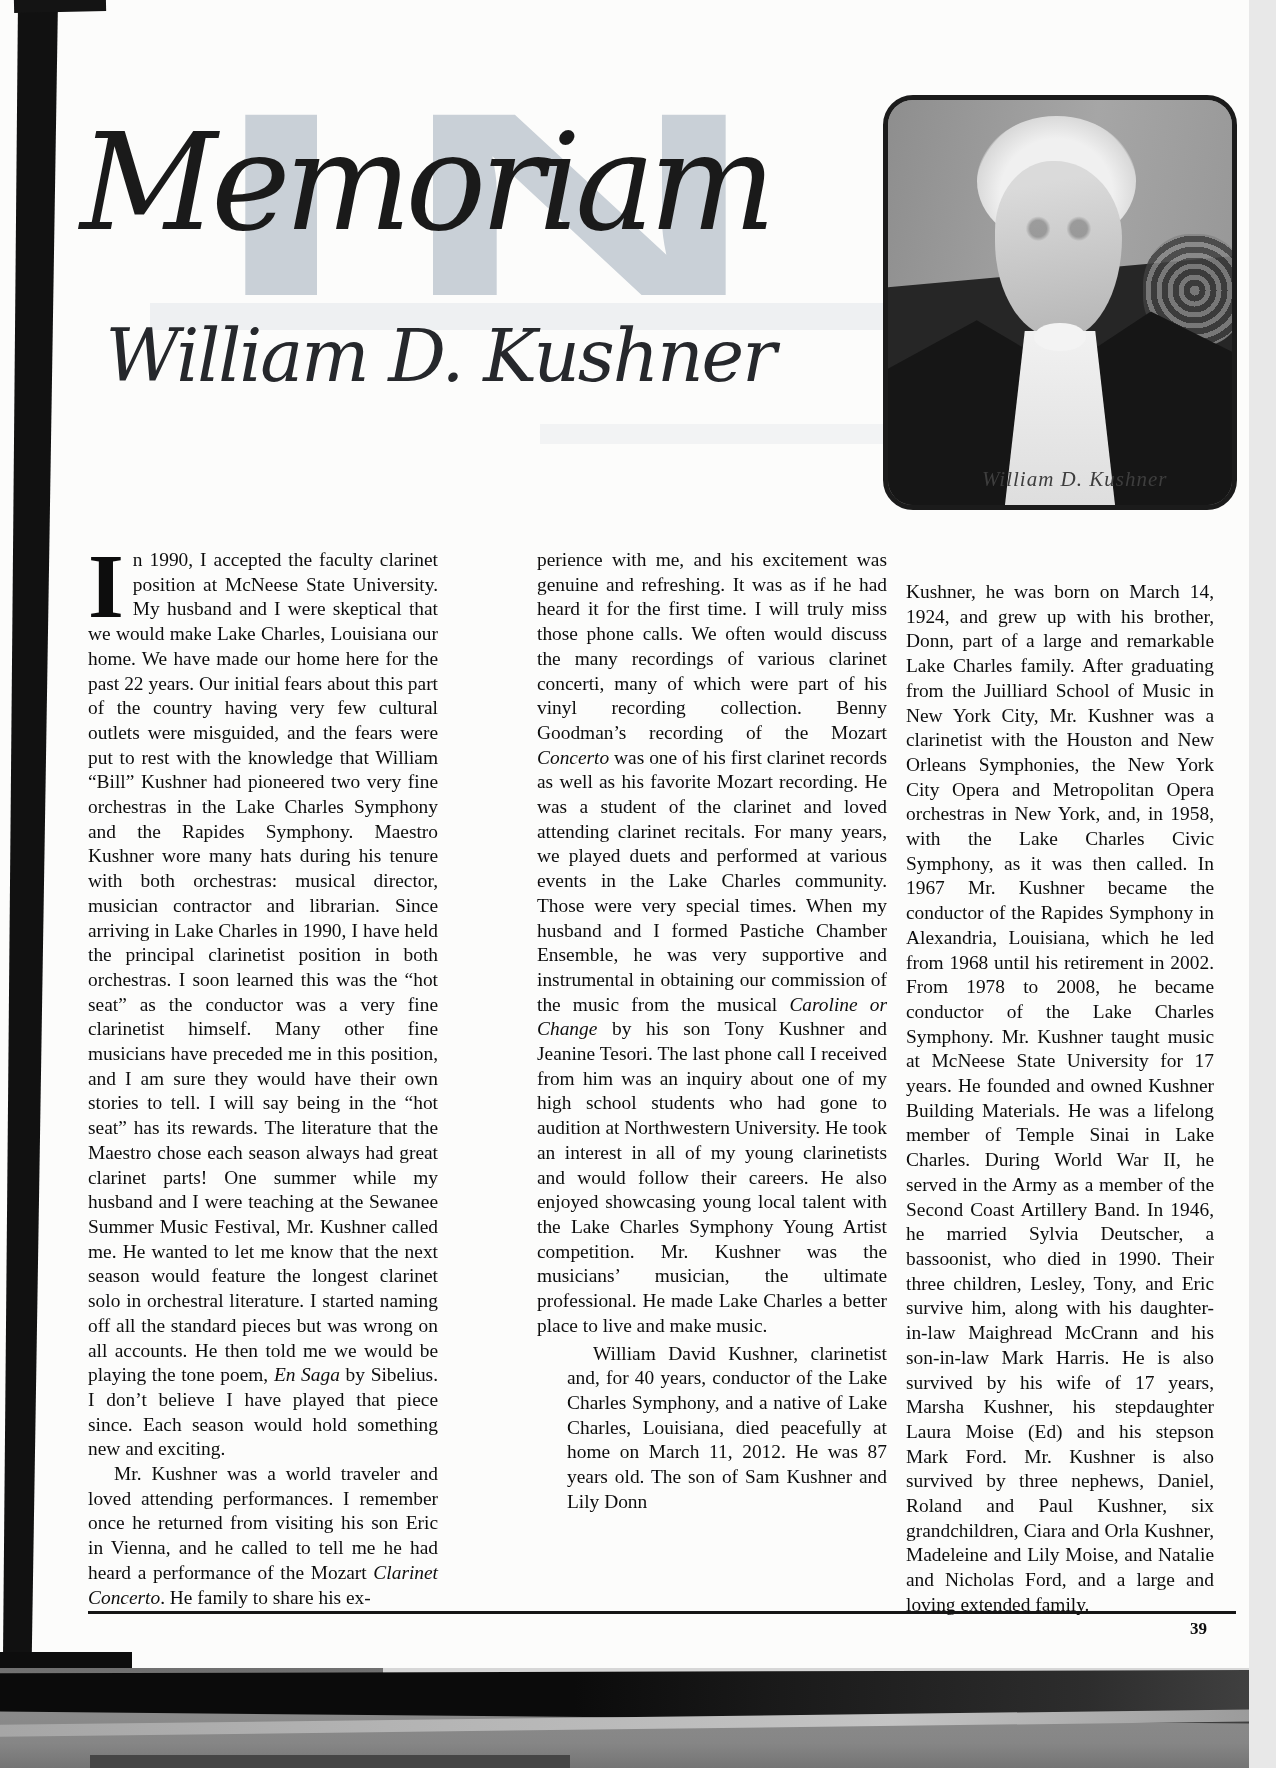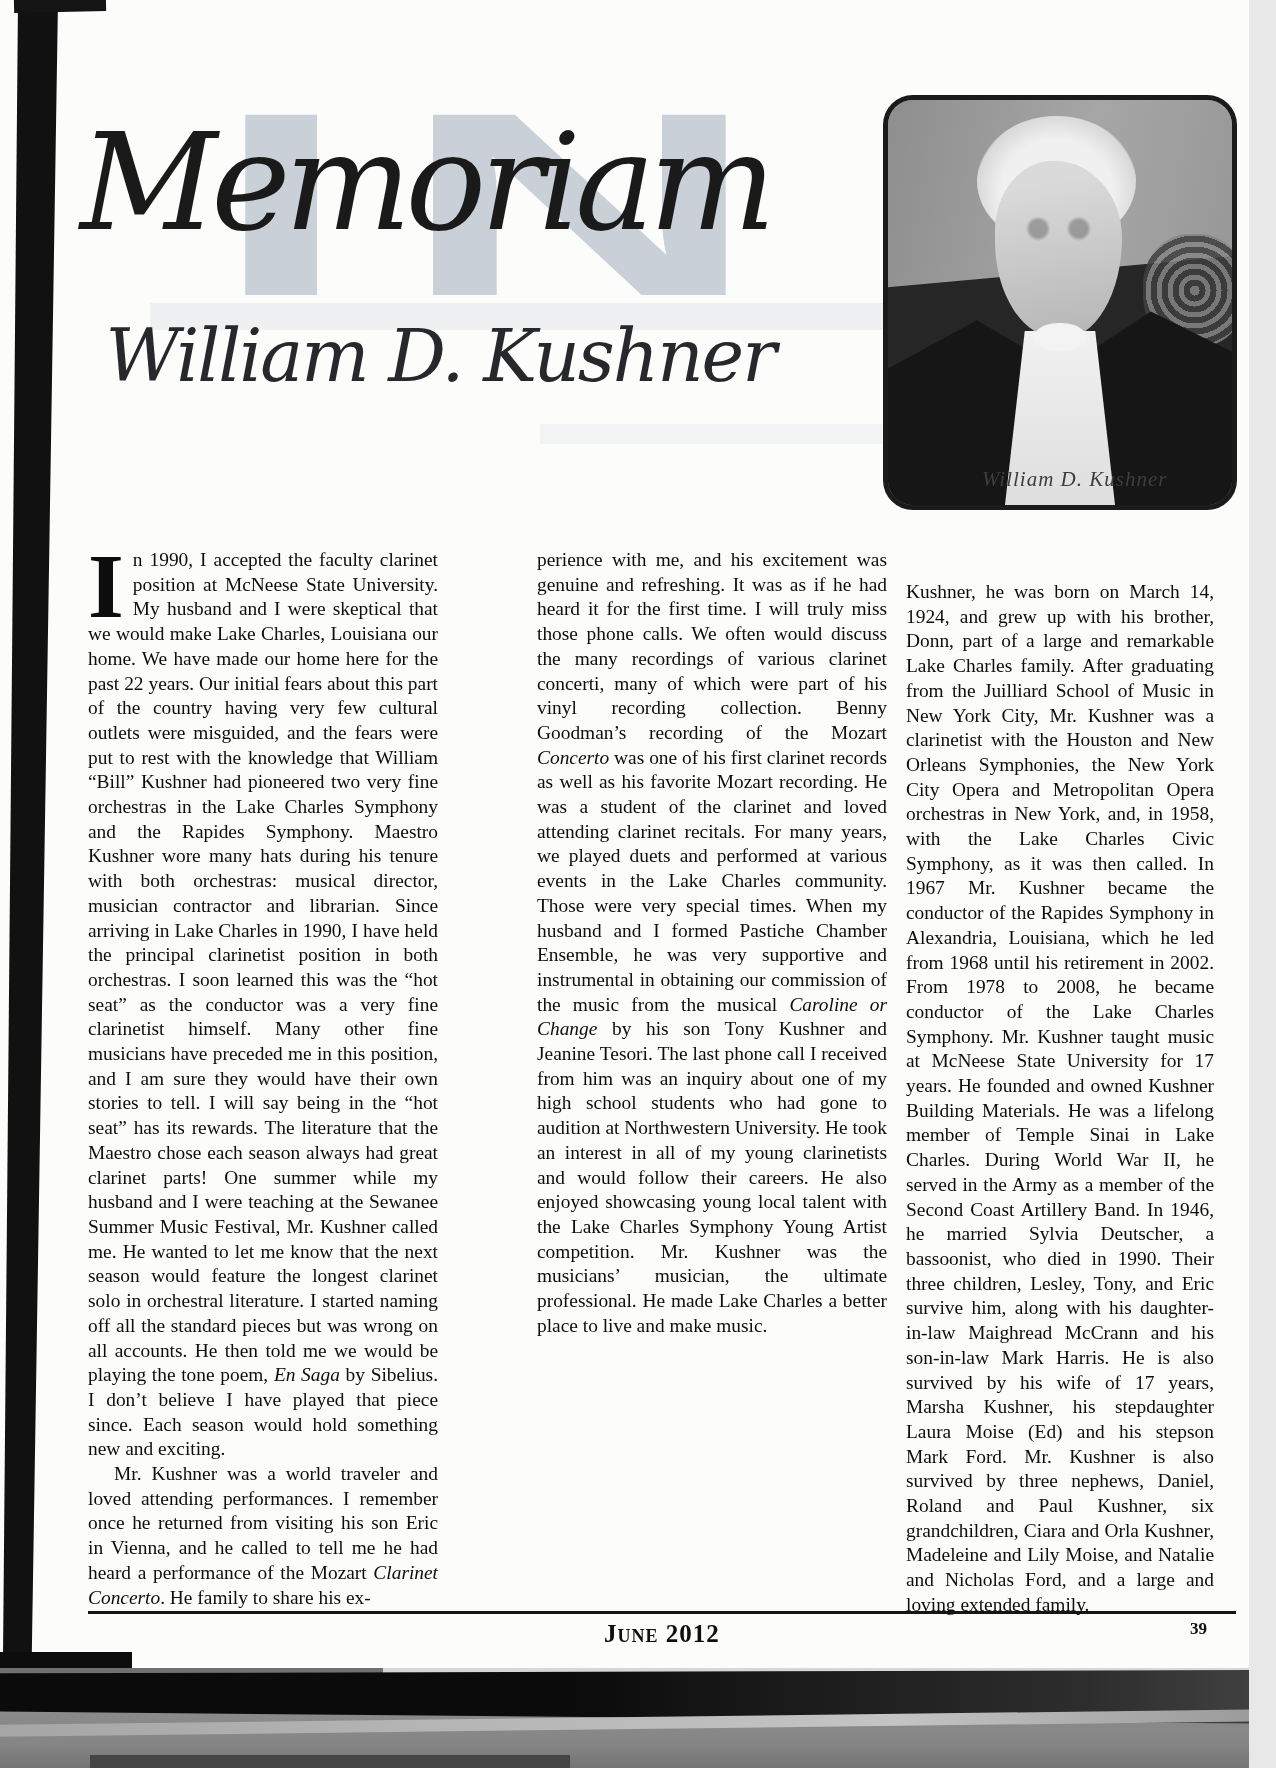--- a/index.html
+++ b/index.html
@@ -155,28 +155,28 @@
     <div class="ph-caption">William D. Kushner</div>
   </div>
 
   <div class="col" id="col1">
     <p><span class="dropcap">I</span><span>n 1990, I accepted the faculty clarinet position at McNeese State University. My husband and I were skeptical that we would make Lake Charles, Louisiana our home. We have made our home here for the past 22 years. Our initial fears about this part of the country having very few cultural outlets were misguided, and the fears were put to rest with the knowledge that William “Bill” Kushner had pioneered two very fine orchestras in the Lake Charles Symphony and the Rapides Symphony. Maestro Kushner wore many hats during his tenure with both orchestras: musical director, musician contractor and librarian. Since arriving in Lake Charles in 1990, I have held the principal clarinetist position in both orchestras. I soon learned this was the “hot seat” as the conductor was a very fine clarinetist himself. Many other fine musicians have preceded me in this position, and I am sure they would have their own stories to tell. I will say being in the “hot seat” has its rewards. The literature that the Maestro chose each season always had great clarinet parts! One summer while my husband and I were teaching at the Sewanee Summer Music Festival, Mr. Kushner called me. He wanted to let me know that the next season would feature the longest clarinet solo in orchestral literature. I started naming off all the standard pieces but was wrong on all accounts. He then told me we would be playing the tone poem, </span><span class="it">En Saga</span><span> by Sibelius. I don’t believe I have played that piece since. Each season would hold something new and exciting.</span></p>
     <p class="indent"><span>Mr. Kushner was a world traveler and loved attending performances. I remember once he returned from visiting his son Eric in Vienna, and he called to tell me he had heard a performance of the Mozart </span><span class="it">Clarinet Concerto</span><span>. He family to share his ex-</span></p>
   </div>
 
   <div class="col" id="col2">
     <p><span>perience with me, and his excitement was genuine and refreshing. It was as if he had heard it for the first time. I will truly miss those phone calls. We often would discuss the many recordings of various clarinet concerti, many of which were part of his vinyl recording collection. Benny Goodman’s recording of the Mozart </span><span class="it">Concerto</span><span> was one of his first clarinet records as well as his favorite Mozart recording. He was a student of the clarinet and loved attending clarinet recitals. For many years, we played duets and performed at various events in the Lake Charles community. Those were very special times. When my husband and I formed Pastiche Chamber Ensemble, he was very supportive and instrumental in obtaining our commission of the music from the musical </span><span class="it">Caroline or Change</span><span> by his son Tony Kushner and Jeanine Tesori. The last phone call I received from him was an inquiry about one of my high school students who had gone to audition at Northwestern University. He took an interest in all of my young clarinetists and would follow their careers. He also enjoyed showcasing young local talent with the Lake Charles Symphony Young Artist competition. Mr. Kushner was the musicians’ musician, the ultimate professional. He made Lake Charles a better place to live and make music.</span></p>
+    <p class="obit"><span>William David Kushner, clarinetist and, for 40 years, conductor of the Lake Charles Symphony, and a native of Lake Charles, Louisiana, died peacefully at home on March 11, 2012. He was 87 years old. The son of Sam Kushner and Lily Donn</span></p>
   </div>
 
   <div class="col" id="col3">
     <p><span>Kushner, he was born on March 14, 1924, and grew up with his brother, Donn, part of a large and remarkable Lake Charles family. After graduating from the Juilliard School of Music in New York City, Mr. Kushner was a clarinetist with the Houston and New Orleans Symphonies, the New York City Opera and Metropolitan Opera orchestras in New York, and, in 1958, with the Lake Charles Civic Symphony, as it was then called. In 1967 Mr. Kushner became the conductor of the Rapides Symphony in Alexandria, Louisiana, which he led from 1968 until his retirement in 2002. From 1978 to 2008, he became conductor of the Lake Charles Symphony. Mr. Kushner taught music at McNeese State University for 17 years. He founded and owned Kushner Building Materials. He was a lifelong member of Temple Sinai in Lake Charles. During World War II, he served in the Army as a member of the Second Coast Artillery Band. In 1946, he married Sylvia Deutscher, a bassoonist, who died in 1990. Their three children, Lesley, Tony, and Eric survive him, along with his daughter-in-law Maighread McCrann and his son-in-law Mark Harris. He is also survived by his wife of 17 years, Marsha Kushner, his stepdaughter Laura Moise (Ed) and his stepson Mark Ford. Mr. Kushner is also survived by three nephews, Daniel, Roland and Paul Kushner, six grandchildren, Ciara and Orla Kushner, Madeleine and Lily Moise, and Natalie and Nicholas Ford, and a large and loving extended family.</span></p>
   </div>
 
   <div class="footer-rule"></div>
-  <div class="footer-issue">June 2012</div>
   <div class="footer-page">39</div>
 
   <div class="scan-bar"></div>
   <div class="scan-cap"></div>
   <div class="scan-block"></div>
   <div class="scan-bottom">
     <div class="sb-sliver"></div>
     <div class="sb-dark"></div>
     <div class="sb-light"></div>
     <div class="sb-bottomdark"></div>

